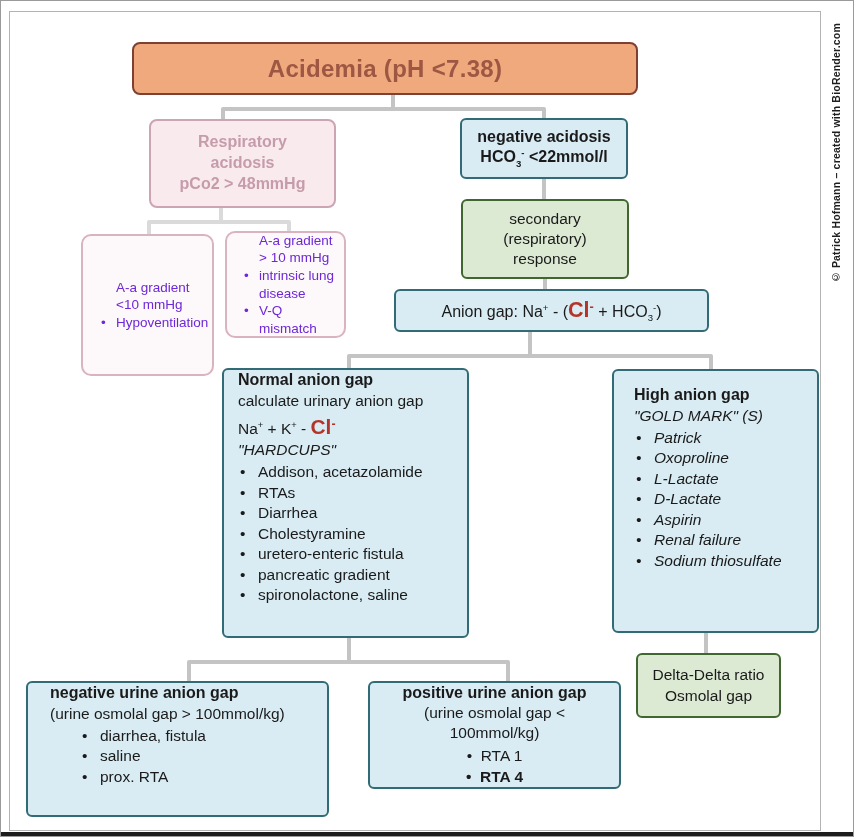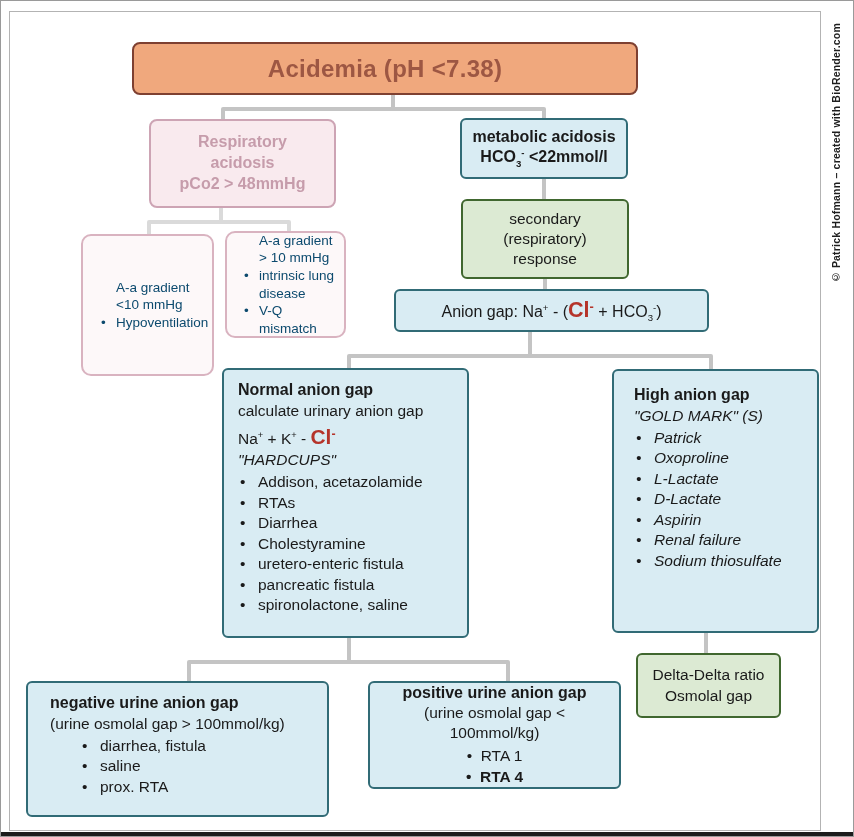--- a/index.html
+++ b/index.html
@@ -19,21 +19,21 @@
 
   
   .orange{background:#f0a87d;border:2px solid #7e4031;border-radius:8px;}
   .pinkbox{background:#f9eaee;border:2px solid #cda4b4;border-radius:8px;}
   .pinknote{background:#fdf8f9;border:2px solid #d9b3c0;border-radius:10px;}
   .bluebox{background:#d9ecf3;border:2px solid #316b76;border-radius:6px;}
   .greenbox{background:#dcead3;border:2px solid #40672f;border-radius:6px;}
 
   .title-text{font-size:24px;font-weight:700;color:#9d5743;letter-spacing:.3px;}
   .pink-title{font-size:16px;font-weight:700;color:#c69cab;line-height:1.3;}
-  .note-text{font-size:13.5px;color:#0c4a6e;line-height:1.3;}
+  .note-text{font-size:13.5px;color:#6d28d9;line-height:1.3;}
   .note-pad{align-items:stretch;text-align:left;padding:8px 6px 8px 33px;}
   .bold16{font-size:16px;font-weight:700;line-height:1.3;}
   .reg16{font-size:15.5px;line-height:1.3;}
   .ital{font-style:italic;}
 
   .sup{font-size:60%;vertical-align:super;}
   .sub{font-size:60%;vertical-align:sub;}
   .cl{color:#b5342a;font-weight:800;font-size:135%;}
   .cl-sup{color:#b5342a;font-weight:800;font-size:80%;vertical-align:super;}
 
@@ -43,21 +43,21 @@
   .indent26{margin-left:26px;}
 
   ul.note-list{list-style:none;margin:0;padding:0;}
   ul.note-list li{position:relative;line-height:1.3;}
   ul.note-list li::before{content:"•";position:absolute;left:-15px;}
 
   ul.center-list{list-style:none;margin:2px 0 0 0;padding:0;text-align:center;}
   ul.center-list li{line-height:1.35;}
   ul.center-list li::before{content:"•\00a0\00a0";}
 
-  .pad-box{padding:10px 12px 8px 14px;text-align:left;}
+  .pad-box{padding:0 12px 8px 14px;text-align:left;}
   .credit{
     position:absolute;left:818px;top:12px;width:34px;height:280px;z-index:2;
     display:flex;align-items:center;justify-content:center;
   }
   .credit span{
     writing-mode:vertical-rl;transform:rotate(180deg);
     font-size:10.5px;font-weight:600;color:#1e1e1e;white-space:nowrap;letter-spacing:.2px;
   }
 </style>
 </head>
@@ -106,21 +106,21 @@
   <div class="node pinknote centered note-pad" style="left:224px;top:230px;width:121px;height:107px;padding-left:32px;">
     <div class="note-text">A-a gradient</div>
     <div class="note-text">&gt; 10 mmHg</div>
     <ul class="note-list note-text">
       <li>intrinsic lung disease</li>
       <li>V-Q mismatch</li>
     </ul>
   </div>
 
   <div class="node bluebox centered" style="left:459px;top:117px;width:168px;height:61px;">
-    <div class="bold16">metabolic acidosis</div>
+    <div class="bold16">negative acidosis</div>
     <div class="bold16"><span>HCO</span><span class="sub">3</span><span class="sup">-</span><span> &lt;22mmol/l</span></div>
   </div>
 
   <div class="node greenbox centered" style="left:460px;top:198px;width:168px;height:80px;">
     <div class="reg16">secondary</div>
     <div class="reg16">(respiratory)</div>
     <div class="reg16">response</div>
   </div>
 
   <div class="node bluebox centered" style="left:393px;top:288px;width:315px;height:43px;">
@@ -131,21 +131,21 @@
     <div class="bold16">Normal anion gap</div>
     <div class="reg16">calculate urinary anion gap</div>
     <div class="reg16" style="margin-top:2px;"><span>Na</span><span class="sup">+</span><span> + K</span><span class="sup">+</span><span> - </span><span class="cl">Cl</span><span class="cl-sup">-</span></div>
     <div class="reg16 ital">"HARDCUPS"</div>
     <ul class="blist reg16 indent26">
       <li>Addison, acetazolamide</li>
       <li>RTAs</li>
       <li>Diarrhea</li>
       <li>Cholestyramine</li>
       <li>uretero-enteric fistula</li>
-      <li>pancreatic fistula</li>
+      <li>pancreatic gradient</li>
       <li>spironolactone, saline</li>
     </ul>
   </div>
 
   <div class="node bluebox pad-box" style="left:611px;top:368px;width:207px;height:264px;padding-top:14px;padding-left:20px;">
     <div class="bold16">High anion gap</div>
     <div class="reg16 ital">"GOLD MARK" (S)</div>
     <ul class="blist reg16 ital indent26">
       <li>Patrick</li>
       <li>Oxoproline</li>

